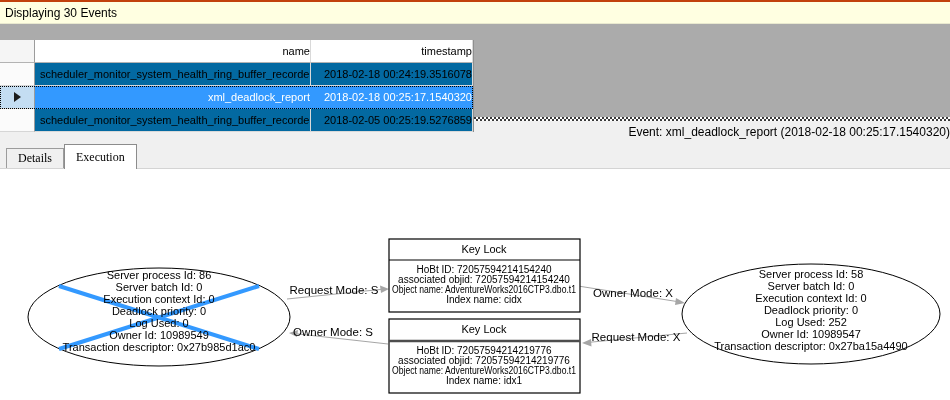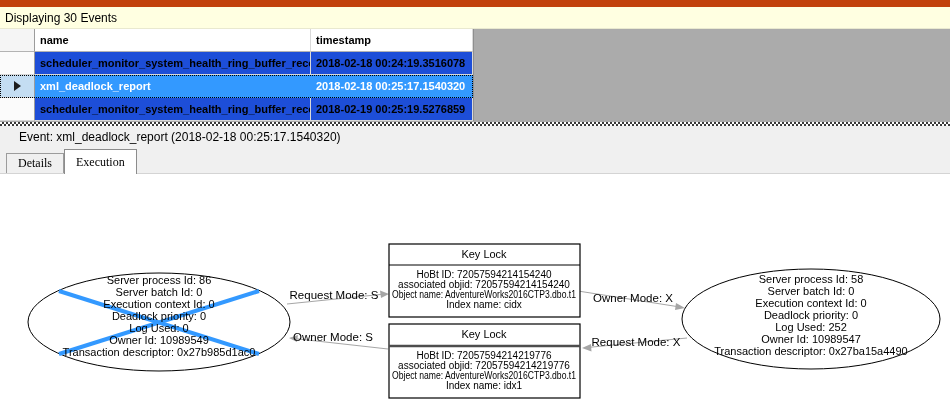--- a/index.html
+++ b/index.html
@@ -2,35 +2,35 @@
 <html><head>
 <meta charset="utf-8">
 <style>
   * { box-sizing: border-box; }
   html,body { margin:0; padding:0; }
   body {
     width:950px; height:400px; overflow:hidden;
     font-family:"Liberation Sans", sans-serif;
     background:#ffffff; color:#000;
   }
-  #app { width:950px; height:400px; border-top:7px solid #c2410c; }
+  #app { width:950px; height:400px; border-top:2px solid #c2410c;text-align:right; }
 
   
   .infobar {
     height:22px; background:#FFFFE1;
     display:flex; align-items:center;
     padding-left:5px; font-size:12px;
     border-bottom:1px solid #e9e9cf;
   }
 
   
   .grid-zone { height:93px; background:#ABABAB; position:relative; }
   .grid {
-    position:absolute; left:0; top:0; width:474px;
-    background:#1d4ed8; border-right:1px solid #8f8f8f;font-weight:bold;
+    position:absolute; left:0; top:16px; width:474px;
+    background:#0369a1; border-right:1px solid #8f8f8f;
   }
   .grid-row { display:flex; height:23px; }
   .gutter {
     width:35px; flex:0 0 35px;
     background:#fbfbfb;
     border-right:1px solid #9c9c9c;
     border-bottom:1px solid #d6d6d6;
     display:flex; align-items:center; justify-content:center;
   }
   .cell {
@@ -121,21 +121,21 @@
         <div class="gutter">
           <span class="tri"></span>
         </div>
         <div class="cell cell-name">xml_deadlock_report</div>
         <div class="cell cell-ts">2018-02-18 00:25:17.1540320</div>
       </div>
 
       <div class="grid-row">
         <div class="gutter"></div>
         <div class="cell cell-name">scheduler_monitor_system_health_ring_buffer_recorded</div>
-        <div class="cell cell-ts">2018-02-19 00:25:19.5276859</div>
+        <div class="cell cell-ts">2018-02-05 00:25:19.5276859</div>
       </div>
 
     </div>
   </div>
 
   <div class="splitter"></div>
 
   <div class="event-bar">
     <span>Event: xml_deadlock_report (2018-02-18 00:25:17.1540320)</span>
   </div>

